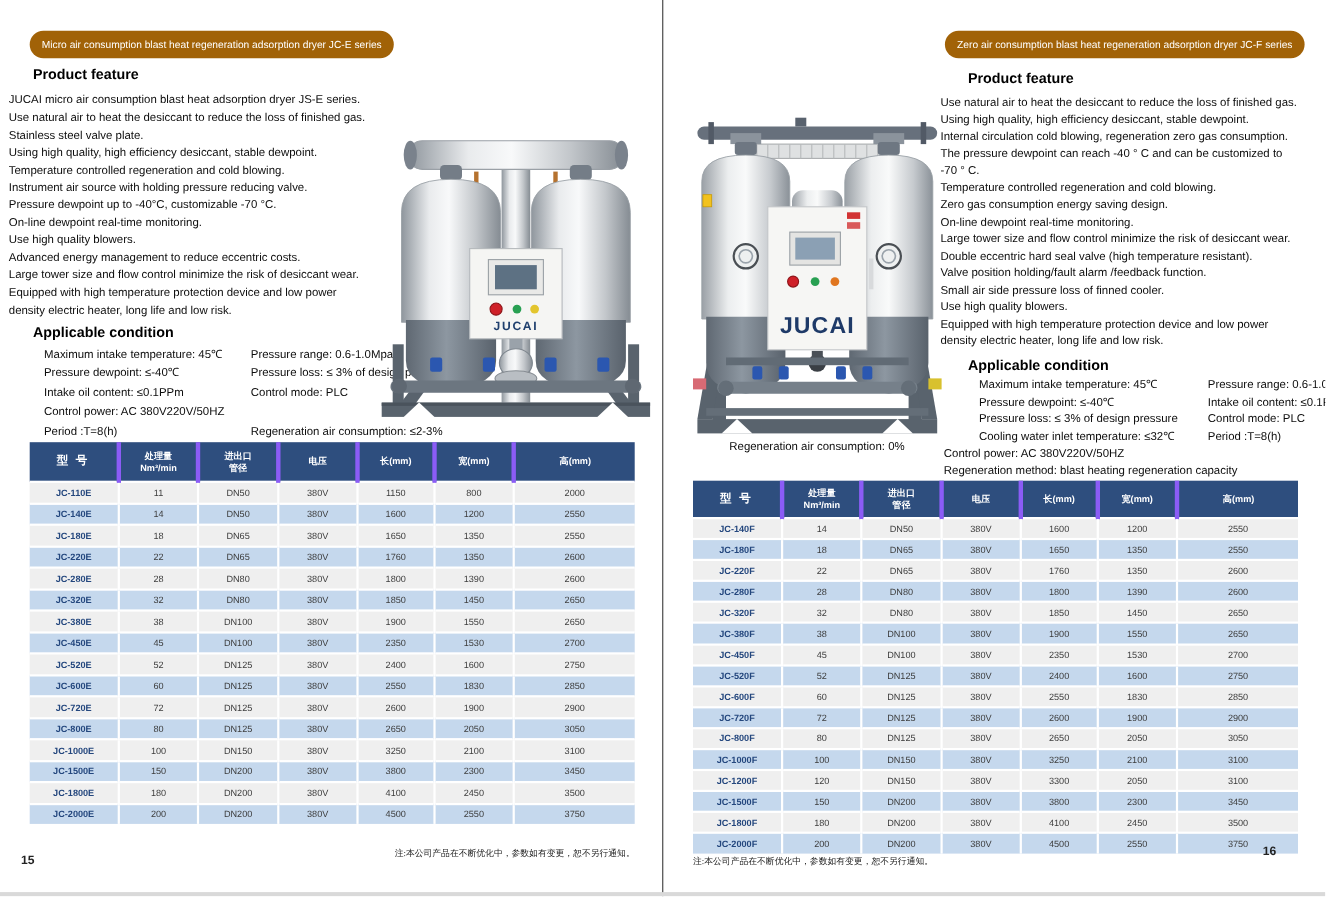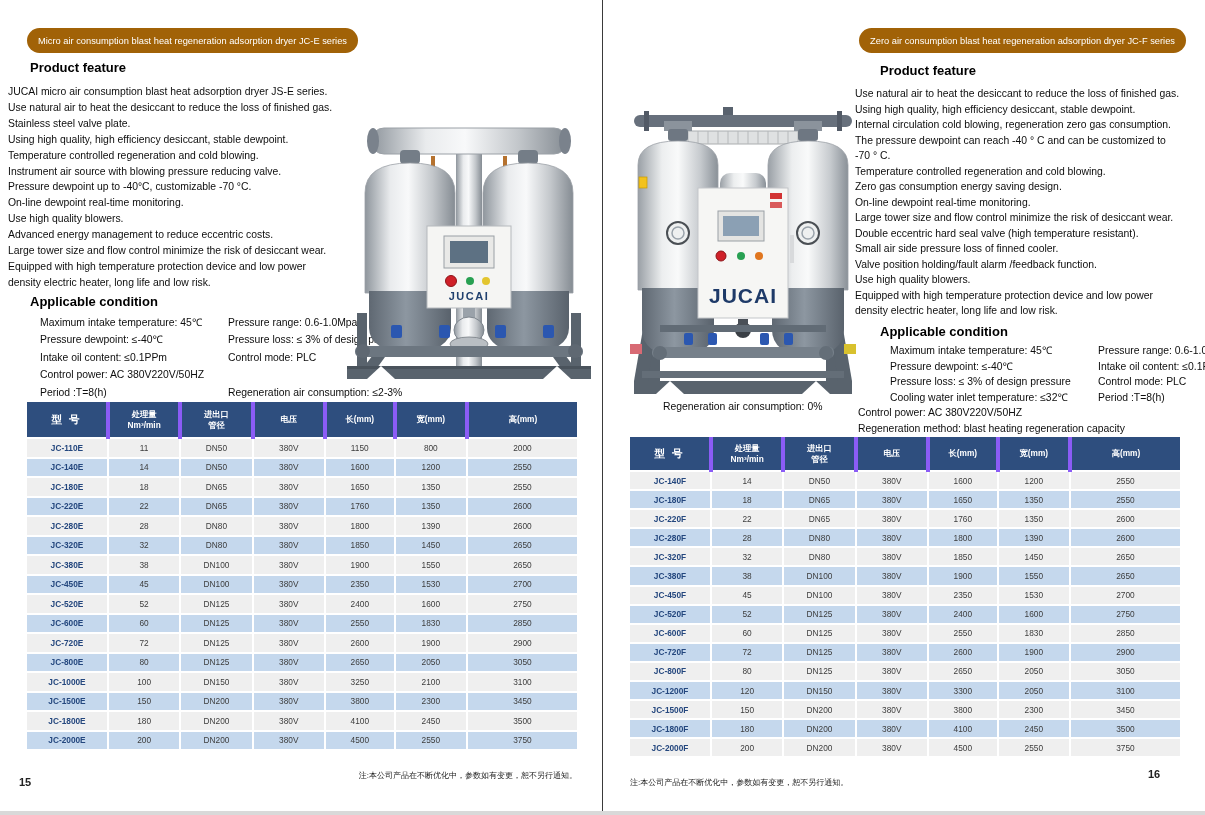--- a/index.html
+++ b/index.html
@@ -85,21 +85,21 @@
   <section class="page left">
     <div class="banner banner-l">Micro air consumption blast heat regeneration adsorption dryer JC-E series</div>
 
     <h2 class="h-title feat-title-l">Product feature</h2>
     <div class="features features-l">
         <div class="feat-line">JUCAI micro air consumption blast heat adsorption dryer JS-E series.</div>
         <div class="feat-line">Use natural air to heat the desiccant to reduce the loss of finished gas.</div>
         <div class="feat-line">Stainless steel valve plate.</div>
         <div class="feat-line">Using high quality, high efficiency desiccant, stable dewpoint.</div>
         <div class="feat-line">Temperature controlled regeneration and cold blowing.</div>
-        <div class="feat-line">Instrument air source with blowing pressure reducing valve.</div>
+        <div class="feat-line">Instrument air source with holding pressure reducing valve.</div>
         <div class="feat-line">Pressure dewpoint up to -40°C, customizable -70 °C.</div>
         <div class="feat-line">On-line dewpoint real-time monitoring.</div>
         <div class="feat-line">Use high quality blowers.</div>
         <div class="feat-line">Advanced energy management to reduce eccentric costs.</div>
         <div class="feat-line">Large tower size and flow control minimize the risk of desiccant wear.</div>
         <div class="feat-line">Equipped with high temperature protection device and low power</div>
         <div class="feat-line">density electric heater, long life and low risk.</div>
       </div>
 
     <h2 class="h-title cond-title-l">Applicable condition</h2>
@@ -366,22 +366,22 @@
         <div class="feat-line">Use natural air to heat the desiccant to reduce the loss of finished gas.</div>
         <div class="feat-line">Using high quality, high efficiency desiccant, stable dewpoint.</div>
         <div class="feat-line">Internal circulation cold blowing, regeneration zero gas consumption.</div>
         <div class="feat-line">The pressure dewpoint can reach -40 ° C and can be customized to</div>
         <div class="feat-line">-70 ° C.</div>
         <div class="feat-line">Temperature controlled regeneration and cold blowing.</div>
         <div class="feat-line">Zero gas consumption energy saving design.</div>
         <div class="feat-line">On-line dewpoint real-time monitoring.</div>
         <div class="feat-line">Large tower size and flow control minimize the risk of desiccant wear.</div>
         <div class="feat-line">Double eccentric hard seal valve (high temperature resistant).</div>
+        <div class="feat-line">Valve position holding/fault alarm /feedback function.</div>
         <div class="feat-line">Small air side pressure loss of finned cooler.</div>
-        <div class="feat-line">Valve position holding/fault alarm /feedback function.</div>
         <div class="feat-line">Use high quality blowers.</div>
         <div class="feat-line">Equipped with high temperature protection device and low power</div>
         <div class="feat-line">density electric heater, long life and low risk.</div>
       </div>
 
     <h2 class="h-title cond-title-r">Applicable condition</h2>
     <div class="conds conds-r">
         <div class="cond-row">
           <span class="c1">Maximum intake temperature: 45℃</span>
           <span class="c2">Pressure range: 0.6-1.0Mpa</span>
@@ -592,20 +592,29 @@
           <tr>
             <td class="model">JC-800F</td>
             <td>80</td>
             <td>DN125</td>
             <td>380V</td>
             <td>2650</td>
             <td>2050</td>
             <td>3050</td>
           </tr>
           <tr>
+            <td class="model">JC-1000F</td>
+            <td>100</td>
+            <td>DN150</td>
+            <td>380V</td>
+            <td>3250</td>
+            <td>2100</td>
+            <td>3100</td>
+          </tr>
+          <tr>
             <td class="model">JC-1200F</td>
             <td>120</td>
             <td>DN150</td>
             <td>380V</td>
             <td>3300</td>
             <td>2050</td>
             <td>3100</td>
           </tr>
           <tr>
             <td class="model">JC-1500F</td>

